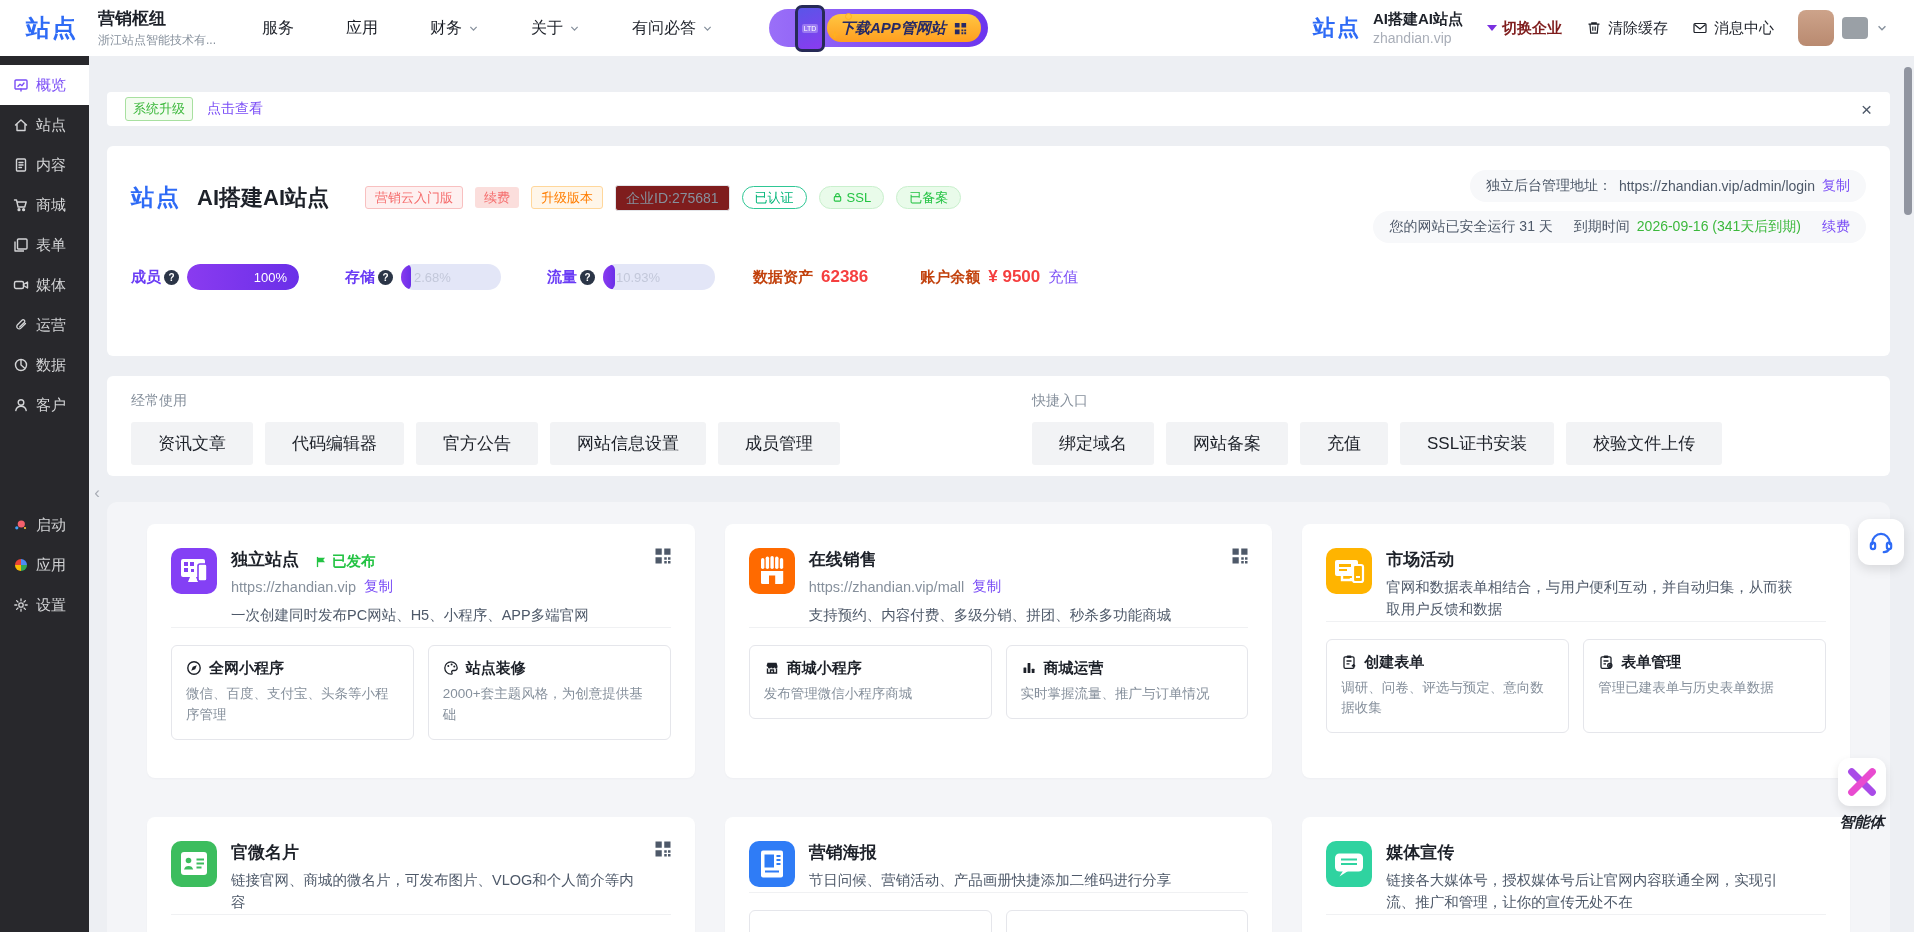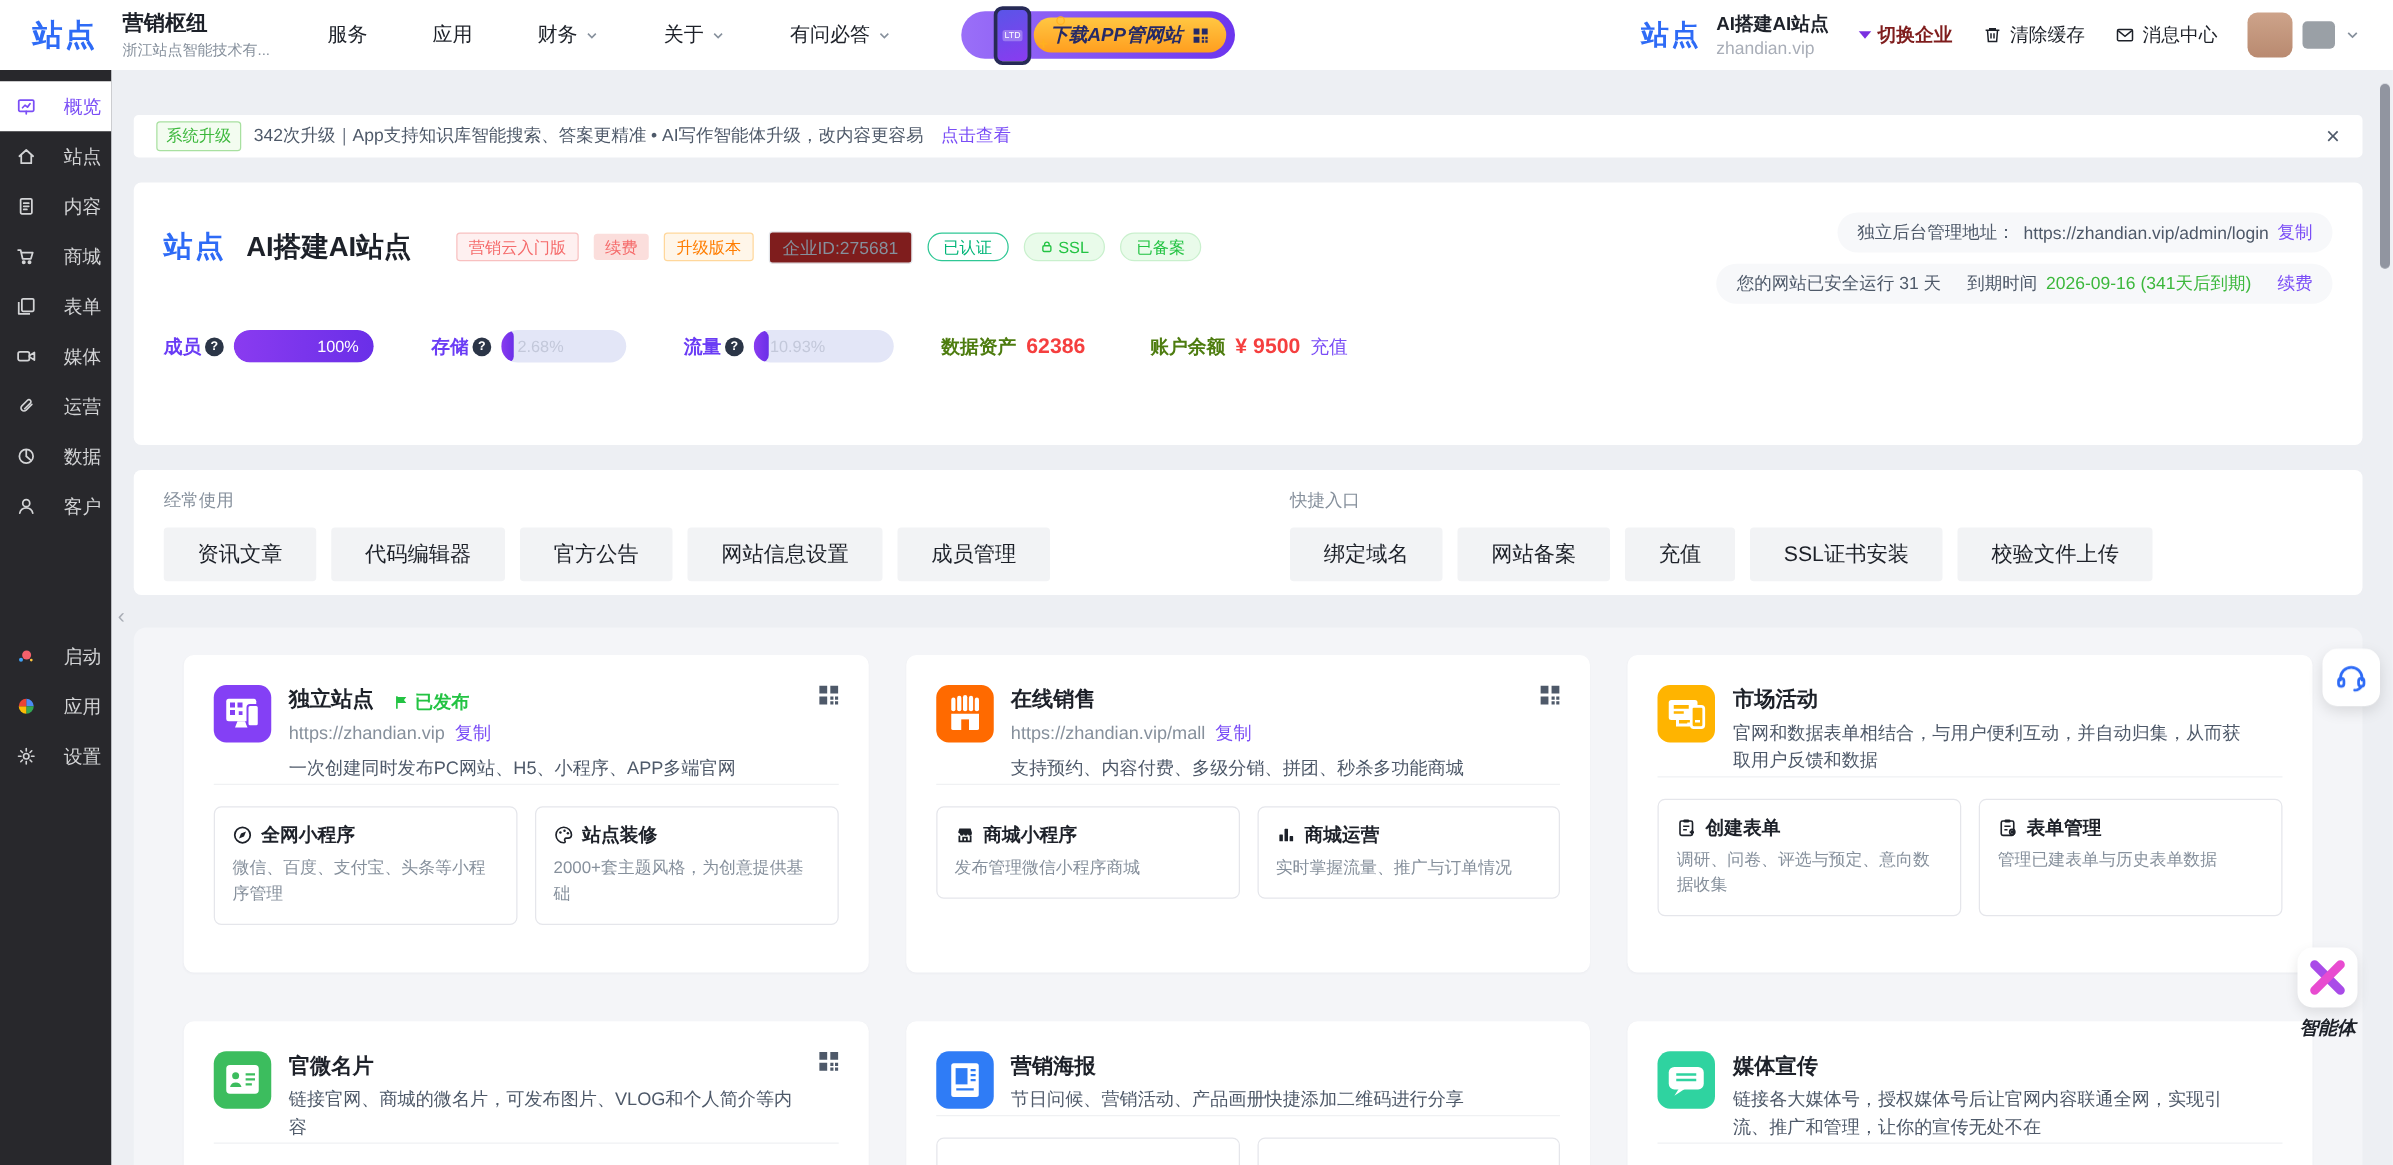--- a/index.html
+++ b/index.html
@@ -36,21 +36,21 @@
   .tb-site-domain { font-size:14px; color:#a9aeb8; margin-top:1px; }
   .tb-switch { color:#7f1d1d; font-size:15px; font-weight:bold; display:flex; align-items:center; gap:5px; cursor:pointer; }
   .tri-down { width:0; height:0; border-left:5px solid transparent; border-right:5px solid transparent; border-top:6px solid #7a30e0; }
   .tb-act { display:flex; align-items:center; gap:6px; font-size:15px; cursor:pointer; white-space:nowrap; }
   .tb-user { display:flex; align-items:center; gap:8px; cursor:pointer; }
   .tb-avatar { width:36px; height:36px; border-radius:8px; background:linear-gradient(180deg,#cda38a,#b98a70); }
   .tb-minilogo { width:26px; height:22px; border-radius:4px; background:#9aa0a6; }
 
   
   .sidebar { position:fixed; top:56px; left:0; bottom:0; width:89px; background:#28282c; padding-top:9px; z-index:40; }
-  .sb-item { height:40px; display:flex; align-items:center; gap:22px; padding-left:13px; color:#d3d4d6; font-size:15px; cursor:pointer; }
+  .sb-item { height:40px; display:flex; align-items:center; gap:7px; padding-left:13px; color:#d3d4d6; font-size:15px; cursor:pointer; }
   .sb-item.active { background:#fff; color:#7a4df6; }
   .sb-bottom { margin-top:80px; }
   .collapse-tab { position:fixed; left:89px; top:470px; width:16px; height:46px; display:flex; align-items:center;
     justify-content:center; color:#a9adb5; font-size:17px; z-index:45; cursor:pointer; }
 
   
   .content { position:absolute; left:89px; top:56px; right:0; bottom:0; padding:0 24px 0 18px; overflow:hidden; }
 
   .notice { margin-top:36px; height:34px; background:#fff; border-radius:4px; display:flex; align-items:center;
     padding:16px 18px; gap:10px; font-size:14px; color:#4e5969; }
@@ -75,21 +75,21 @@
 
   .sc-right { position:absolute; top:24px; right:24px; display:flex; flex-direction:column; align-items:flex-end; gap:9px; }
   .sc-pill { background:#f7f8fa; border-radius:999px; padding:7px 16px; font-size:14px; color:#4e5969;
     display:flex; align-items:center; gap:7px; white-space:nowrap; }
   .green-text { color:#3cb83c; }
   .gap-l { margin-left:14px; }
 
   .sc-stats { position:absolute; left:24px; top:118px; display:flex; align-items:center; }
   .stat-g { display:flex; align-items:center; }
   .stat-label { color:#6a3cf5; font-weight:bold; font-size:15px; }
-  .stat-name { color:#4d7c0f; font-weight:bold; font-size:15px; }
+  .stat-name { color:#c2410c; font-weight:bold; font-size:15px; }
   .help { width:15px; height:15px; border-radius:50%; background:#2b3547; color:#fff; font-size:10px; font-weight:bold;
     display:inline-flex; align-items:center; justify-content:center; margin-left:3px; cursor:pointer; }
   .bar { height:26px; border-radius:13px; background:#e3e6f7; margin-left:8px; position:relative; overflow:hidden; }
   .bar-m { width:112px; } .bar-s { width:100px; } .bar-t { width:112px; }
   .bar-fill { position:absolute; left:0; top:0; bottom:0; border-radius:13px; min-width:10px;
     background:linear-gradient(90deg,#8a3bf0,#6a2fe8); }
   .bar-text { position:absolute; font-size:13px; top:50%; transform:translateY(-50%); }
   .bar-m .bar-text { right:12px; color:#fff; }
   .bar-s .bar-text,.bar-t .bar-text { left:13px; color:#c3c8da; }
   .stat-num { color:#f53f3f; font-weight:bold; font-size:17px; margin-left:8px; }
@@ -347,21 +347,20 @@
     </div>
   </div>
 </aside>
 
 <div class="collapse-tab">‹</div>
 
 <main class="content">
 
   <div class="notice">
     <span class="notice-badge">系统升级</span>
-    <span>342次升级｜App支持知识库智能搜索、答案更精准 • AI写作智能体升级，改内容更容易</span>
     <a class="plink notice-link">点击查看</a>
     <span class="notice-close">×</span>
   </div>
 
   <section class="site-card">
     <div class="sc-titlerow">
       <span class="sc-brand">站点</span>
       <span class="sc-title">AI搭建AI站点</span>
       <span class="badges">
         <span class="badge b-pinkb">营销云入门版</span>

